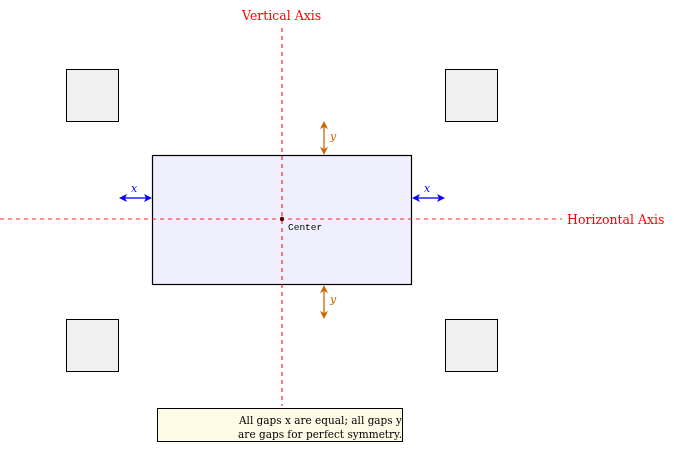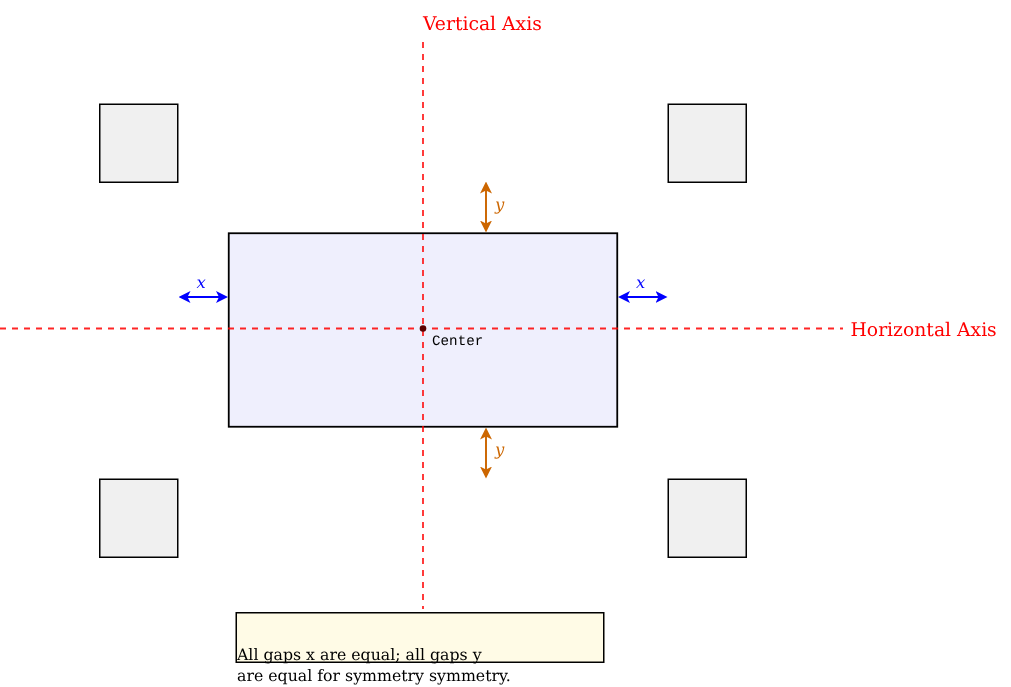--- a/index.html
+++ b/index.html
@@ -4,21 +4,21 @@
 <style>
   html, body { margin:0; padding:0; background:#ffffff; }
   body { width:674px; height:458px; position:relative; overflow:hidden; font-family:"DejaVu Serif", serif; }
   svg { position:absolute; left:0; top:0; }
   .lbl { position:absolute; white-space:nowrap; font-family:"DejaVu Serif", serif; }
   .axis-lbl { color:#ff0000; font-size:12.5px; }
   .gap-lbl { font-style:italic; font-size:11px; }
   .note {
     position:absolute; left:157px; top:408px; width:246px; height:34px;
     background:#fffbe6; border:1px solid #000; box-sizing:border-box;
-    font-size:10.5px; text-align:left; line-height:14px; padding-top:21px; color:#000;
+    font-size:10.5px; text-align:right; line-height:14px; padding-top:4px; color:#000;
   }
   .center-lbl { font-size:9.5px; color:#000;font-family:Liberation Mono, monospace; }
 </style>
 </head>
 <body>
 
 <svg width="674" height="458" viewBox="0 0 674 458">
   <defs>
     <marker id="ab" markerWidth="8" markerHeight="8" refX="6" refY="4" orient="auto-start-reverse" markerUnits="userSpaceOnUse">
       <path d="M0,0 L8,4 L0,8 L2,4 Z" fill="#0000ff"></path>
@@ -40,26 +40,26 @@
 
   <circle cx="282" cy="219" r="2.2" fill="#5a0000"></circle>
 
   <line x1="121" y1="198" x2="150" y2="198" stroke="#0000ff" stroke-width="1.3" marker-start="url(#ab)" marker-end="url(#ab)"></line>
   <line x1="414" y1="198" x2="443" y2="198" stroke="#0000ff" stroke-width="1.3" marker-start="url(#ab)" marker-end="url(#ab)"></line>
 
   <line x1="324" y1="123" x2="324" y2="153" stroke="#cc6600" stroke-width="1.3" marker-start="url(#ao)" marker-end="url(#ao)"></line>
   <line x1="324" y1="287" x2="324" y2="317" stroke="#cc6600" stroke-width="1.3" marker-start="url(#ao)" marker-end="url(#ao)"></line>
 </svg>
 
-<div class="lbl axis-lbl" style="left:242px; top:8px;margin-left:40px;">Vertical Axis</div>
+<div class="lbl axis-lbl" style="left:242px; top:8px;">Vertical Axis</div>
 <div class="lbl axis-lbl" style="left:567px; top:212px;">Horizontal Axis</div>
 
 <div class="lbl center-lbl" style="left:288px; top:222px;">Center</div>
 
 <div class="lbl gap-lbl" style="left:131px; top:182px; color:#0000ff;">x</div>
 <div class="lbl gap-lbl" style="left:424px; top:182px; color:#0000ff;">x</div>
 <div class="lbl gap-lbl" style="left:330px; top:130px; color:#cc6600;">y</div>
 <div class="lbl gap-lbl" style="left:330px; top:293px; color:#cc6600;">y</div>
 
 <div class="note">
   <div>All gaps x are equal; all gaps y</div>
-  <div>are equal for symmetry symmetry.</div>
+  <div>are gaps for perfect symmetry.</div>
 </div>
 
 </body></html>

